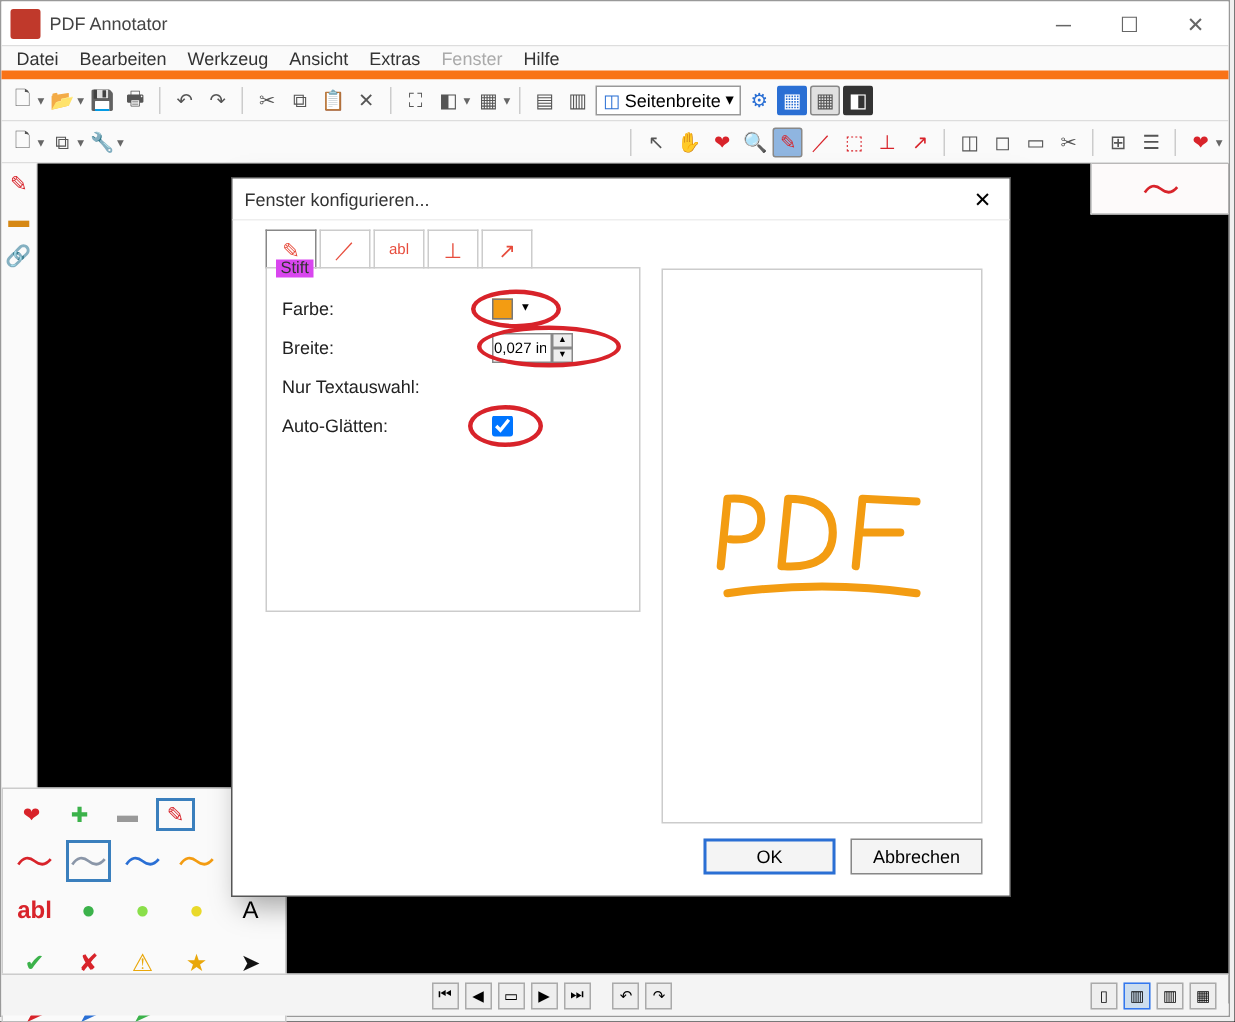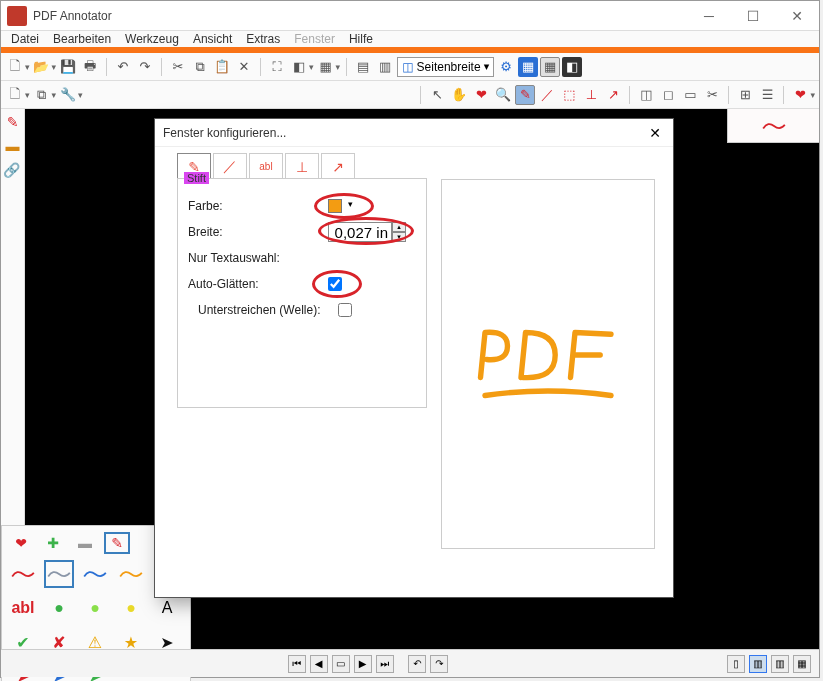--- a/index.html
+++ b/index.html
@@ -56,21 +56,21 @@
 
 .dlg-body { display: flex; padding: 0 18px 10px 22px; }
 .dlg-left { width: 250px; }
 .field-group { border: 1px solid #ccc; margin-top: -1px; padding: 12px 10px 16px 10px; position: relative; }
 .field-group .legend { font-size: 11px; color: #333; position: relative; top: -20px; left: -4px; background: #d946ef; display: inline-block; padding: 0 3px; }
 .fld { display: flex; align-items: center; height: 26px; margin-bottom: 0; }
 .fld label { width: 140px; font-size: 12px; color: #222; }
 .ctrl { flex: 1; display: flex; }
 .color-sw { width: 14px; height: 14px; background: #f39c12; border: 1px solid #777; }
 .drop-arrow { margin-left: 6px; font-size: 9px; }
-.num-input { width: 64px; height: 20px; border: 1px solid #888; text-align: right; padding-right: 3px; font-size: 15px; }
+.num-input { width: 40px; height: 20px; border: 1px solid #888; text-align: right; padding-right: 3px; font-size: 10px; }
 .spinner { width: 14px; display: flex; flex-direction: column; }
 .spinner span { flex: 1; background: #eee; border: 1px solid #888; font-size: 7px; text-align: center; line-height: 7px; }
 input[type=checkbox] { width: 14px; height: 14px; }
 
 .dlg-right { flex: 1; margin-left: 14px; border: 1px solid #ccc; height: 370px; display: flex; align-items: center; justify-content: center; background: #fff; }
 .preview-svg { width: 180px; height: 120px; }
 
 .dlg-buttons { position: absolute; bottom: 14px; right: 18px; display: flex; gap: 10px; }
 .dlg-btn { width: 88px; height: 24px; border: 1px solid #888; background: #f4f4f4; font-size: 12px; display: flex; align-items: center; justify-content: center; }
 .dlg-btn.primary { border: 2px solid #2a6fd4; }
@@ -299,34 +299,32 @@
           </div>
 
         <div class="fld" style="position:relative">
           <label>Auto-Glätten:</label>
           <div class="ctrl" style="position:relative">
             <input type="checkbox" checked="" style="">
             <div class="highlight-oval" style="left:-16px;top:-7px;width:50px;height:28px"></div>
           </div>
         </div>
 
-        <div class="fld" style="padding-left:10px">
-          <label>Unterstreichen (Welle):</label>
-          <div class="ctrl">
-              <input type="checkbox" style="">
-            </div>
-        </div>
       </div>
     </div>
 
     <div class="dlg-right">
       <svg class="preview-svg" viewBox="0 0 200 130">
         <g stroke="#f39c12" stroke-width="6" fill="none" stroke-linecap="round" stroke-linejoin="round">
           <path d="M25,80 L30,30 Q55,28 55,45 Q55,62 32,60"></path>
           <path d="M70,80 L75,30 Q108,30 108,55 Q108,82 72,80"></path>
           <path d="M125,80 L130,30 L170,32 M128,55 L158,55"></path>
           <path d="M30,100 Q100,90 170,100"></path>
         </g>
       </svg>
     </div>
   </div>
 
+  <div class="dlg-buttons">
+    <div class="dlg-btn primary">OK</div>
+    <div class="dlg-btn">Abbrechen</div>
+  </div>
 </div>
 
 </body></html>

